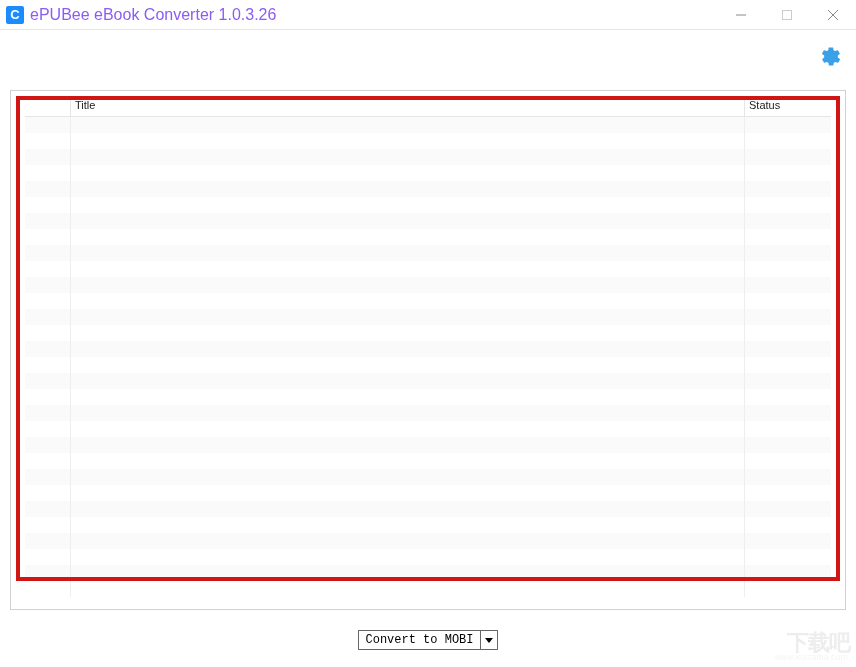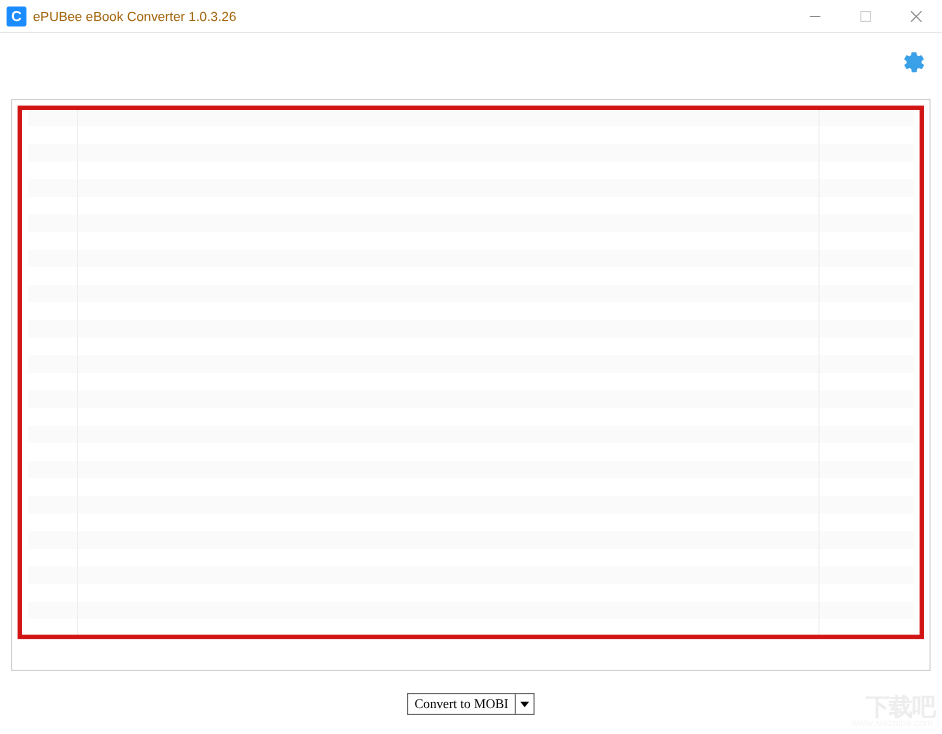--- a/index.html
+++ b/index.html
@@ -32,22 +32,22 @@
       color: #fff;
       font-weight: bold;
       font-size: 13px;
       display: flex;
       align-items: center;
       justify-content: center;
       border-radius: 2px;
       margin-right: 6px;
     }
     .title-text {
-      color: #a16207;
-      font-size: 12px;
+      color: #8b5cf6;
+      font-size: 16px;
       flex: 1;
     }
     .window-controls {
       display: flex;
       height: 100%;
     }
     .win-btn {
       width: 46px;
       height: 100%;
       display: flex;
@@ -172,21 +172,21 @@
       align-items: center;
       justify-content: center;
       position: relative;
     }
     .convert-select {
       border: 1px solid #666;
       background: #fff;
       display: flex;
       align-items: stretch;
       height: 20px;
-      font-family: Liberation Serif, serif;
+      font-family: Liberation Mono, monospace;
       font-size: 12px;
       cursor: pointer;
     }
     .convert-label {
       padding: 2px 6px;
       border-right: 1px solid #666;
       display: flex;
       align-items: center;
     }
     .convert-arrow {
@@ -251,20 +251,25 @@
 <div class="toolbar">
   <div class="gear-button">
     <svg class="gear-icon" viewBox="0 0 24 24">
       <path d="M12,8a4,4 0 1,0 0,8a4,4 0 1,0 0,-8M19.4,13c0-.3.1-.7.1-1s0-.7-.1-1l2.1-1.6c.2-.1.2-.4.1-.6l-2-3.5c-.1-.2-.4-.3-.6-.2l-2.5,1c-.5-.4-1.1-.7-1.7-1l-.4-2.6c0-.2-.2-.4-.5-.4h-4c-.2,0-.4.2-.5.4l-.4,2.6c-.6.2-1.2.6-1.7,1l-2.5-1c-.2-.1-.5,0-.6.2l-2,3.5c-.1.2-.1.5.1.6L4.6,11c0,.3-.1.7-.1,1s0,.7.1,1l-2.1,1.6c-.2.1-.2.4-.1.6l2,3.5c.1.2.4.3.6.2l2.5-1c.5.4,1.1.7,1.7,1l.4,2.6c0,.2.2.4.5.4h4c.2,0,.4-.2.5-.4l.4-2.6c.6-.2,1.2-.6,1.7-1l2.5,1c.2.1.5,0,.6-.2l2-3.5c.1-.2.1-.5-.1-.6L19.4,13z"></path>
     </svg>
   </div>
 </div>
 
 <div class="content-panel">
   <div class="table-wrap">
+    <div class="table-header">
+      <div class="col-chk"></div>
+      <div class="col-title">Title</div>
+      <div class="col-status">Status</div>
+    </div>
     <div class="table-body" id="table-body">
         <div class="table-row">
           <div class="cell-chk"></div>
           <div class="cell-title"></div>
           <div class="cell-status"></div>
         </div>
         <div class="table-row">
           <div class="cell-chk"></div>
           <div class="cell-title"></div>
           <div class="cell-status"></div>

